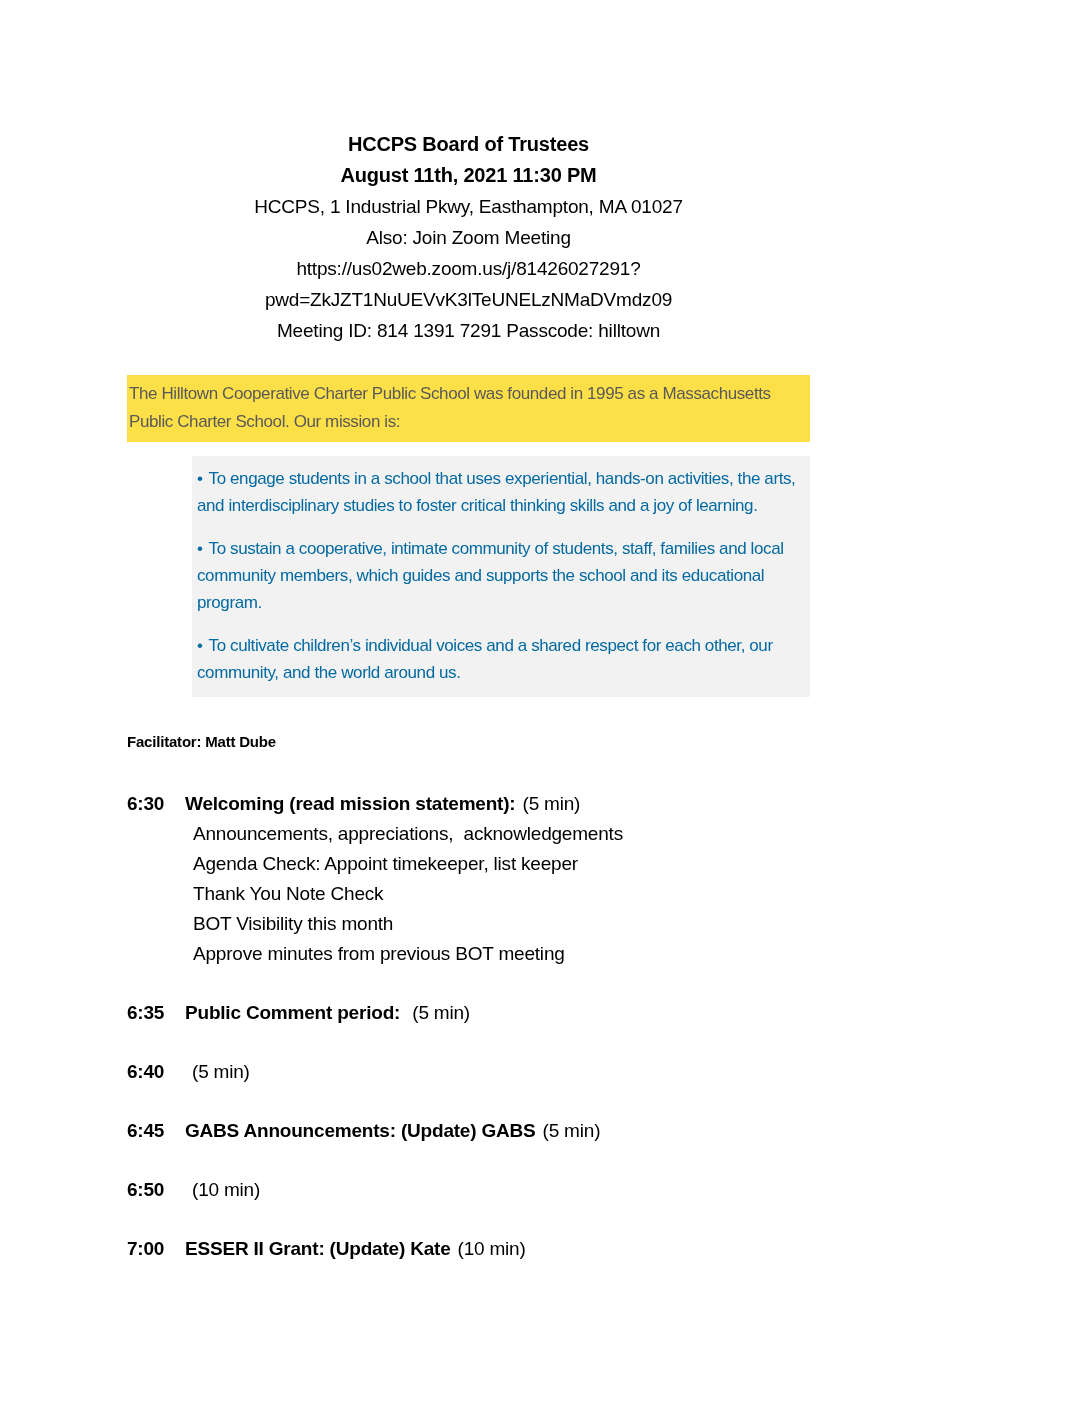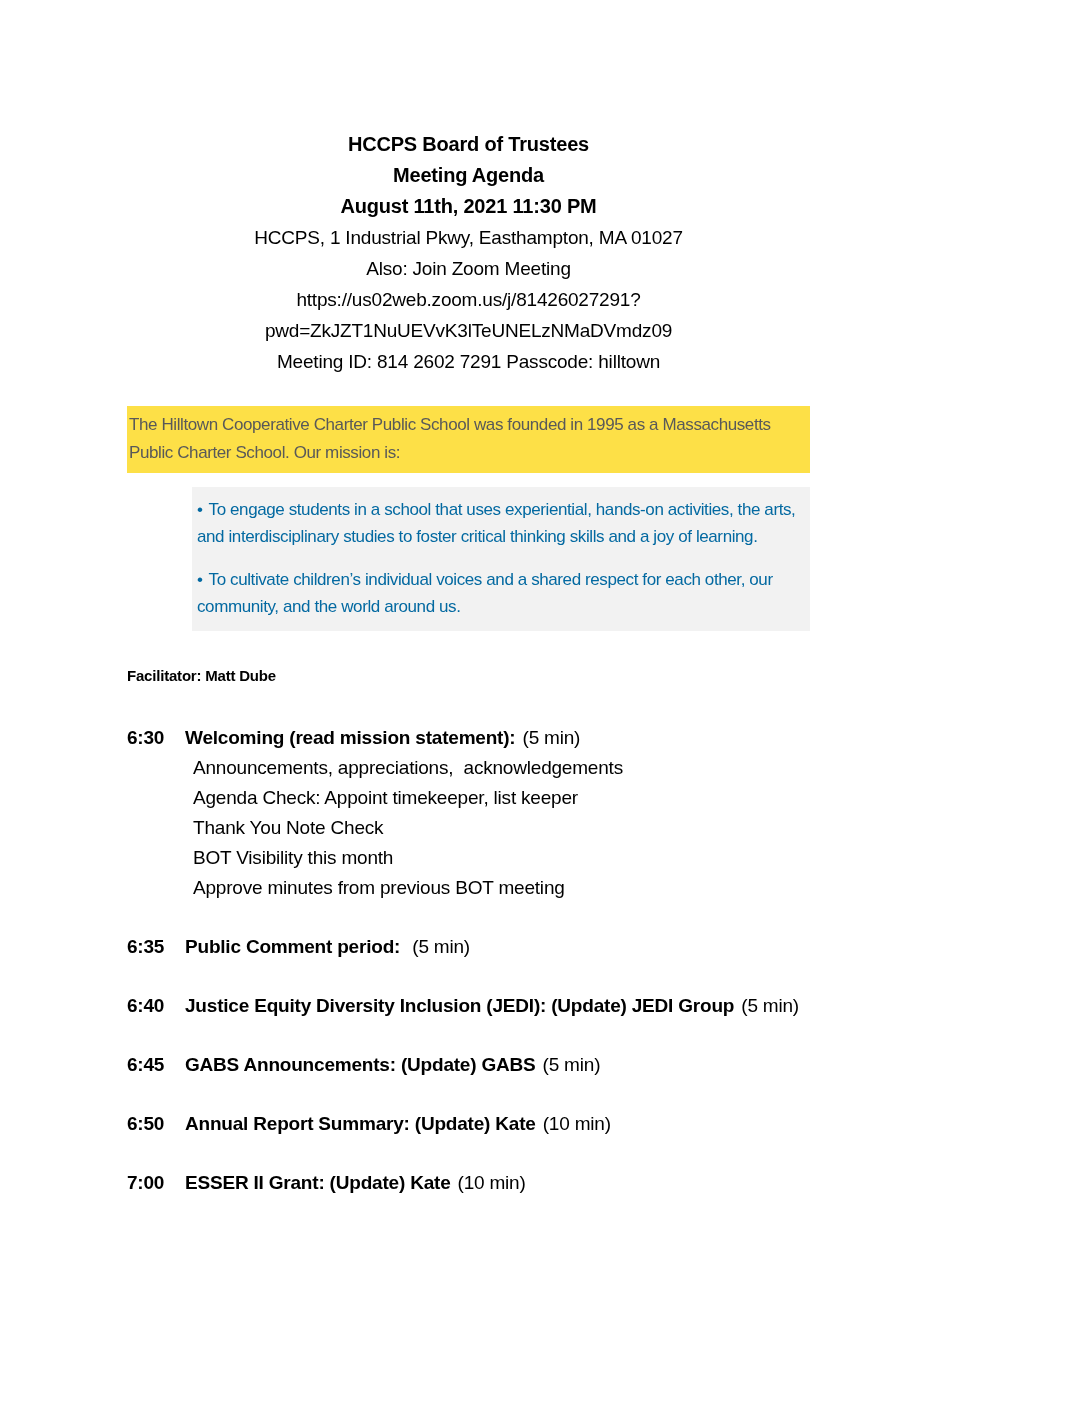--- a/index.html
+++ b/index.html
@@ -85,32 +85,32 @@
   }
   .agenda-sub div { white-space: pre-wrap; }
 </style>
 </head>
 <body>
 
 <div class="page">
 
   <div class="hdr">
     <div class="hdr-line-b">HCCPS Board of Trustees</div>
-    <div class="hdr-line-b">Meeting Agenda</div>
     <div class="hdr-line-b">August 11th, 2021 11:30 PM</div>
     <div class="hdr-line-r">HCCPS, 1 Industrial Pkwy, Easthampton, MA 01027</div>
     <div class="hdr-line-r">Also: Join Zoom Meeting</div>
     <div class="hdr-line-r">https://us02web.zoom.us/j/81426027291?pwd=ZkJZT1NuUEVvK3lTeUNELzNMaDVmdz09</div>
-    <div class="hdr-line-r">Meeting ID: 814 2602 7291 Passcode: hilltown</div>
+    <div class="hdr-line-r">Meeting ID: 814 1391 7291 Passcode: hilltown</div>
   </div>
 
   <div class="mission-intro">The Hilltown Cooperative Charter Public School was founded in 1995 as a Massachusetts Public Charter School. Our mission is:</div>
 
   <div class="mission-bullets">
     <p><span class="bullet-marker">•</span><span>To engage students in a school that uses experiential, hands-on activities, the arts, and interdisciplinary studies to foster critical thinking skills and a joy of learning.</span></p>
+    <p><span class="bullet-marker">•</span><span>To sustain a cooperative, intimate community of students, staff, families and local community members, which guides and supports the school and its educational program.</span></p>
     <p><span class="bullet-marker">•</span><span>To cultivate children’s individual voices and a shared respect for each other, our community, and the world around us.</span></p>
   </div>
 
   <div class="facilitator">Facilitator: Matt Dube</div>
 
   <div>
 
     <div class="agenda-row first">
       <span class="agenda-time">6:30</span>
         <span class="agenda-title">Welcoming (read mission statement):</span>
@@ -125,33 +125,31 @@
     </div>
 
     <div class="agenda-row">
       <span class="agenda-time">6:35</span>
         <span class="agenda-title">Public Comment period:</span>
         <span class="agenda-duration"> (5 min)</span>
     </div>
 
     <div class="agenda-row">
       <span class="agenda-time">6:40</span>
-        <span class="agenda-title">Justice Equity Diversity Inclusion (JEDI): (Update) JEDI Group</span>
         <span class="agenda-duration">(5 min)</span>
     </div>
 
     <div class="agenda-row">
       <span class="agenda-time">6:45</span>
         <span class="agenda-title">GABS Announcements: (Update) GABS</span>
         <span class="agenda-duration">(5 min)</span>
     </div>
 
     <div class="agenda-row">
       <span class="agenda-time">6:50</span>
-        <span class="agenda-title">Annual Report Summary: (Update) Kate</span>
         <span class="agenda-duration">(10 min)</span>
     </div>
 
     <div class="agenda-row">
       <span class="agenda-time">7:00</span>
         <span class="agenda-title">ESSER II Grant: (Update) Kate</span>
         <span class="agenda-duration">(10 min)</span>
     </div>
 
   </div>

